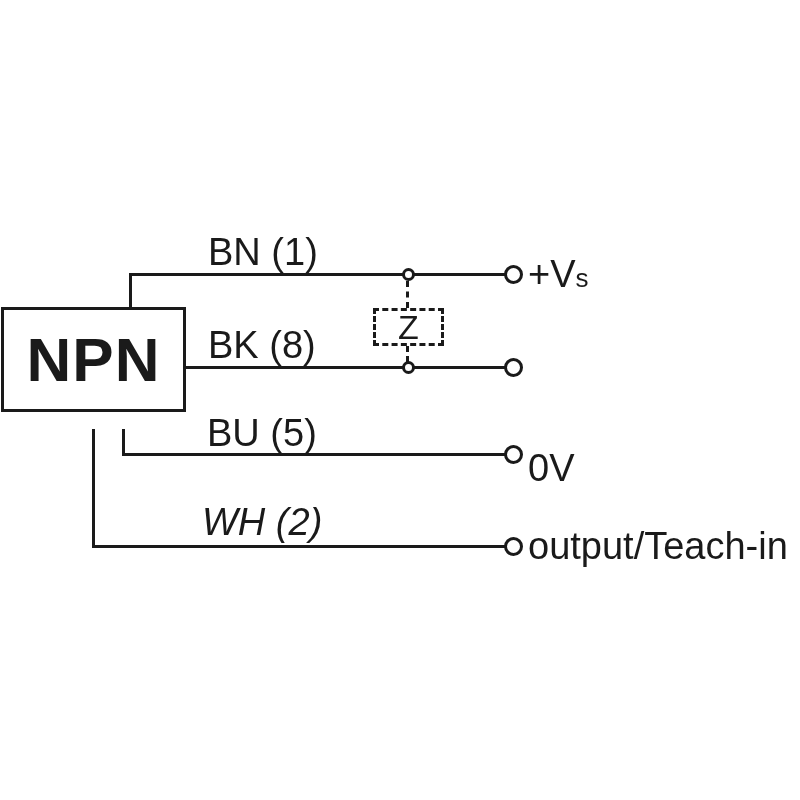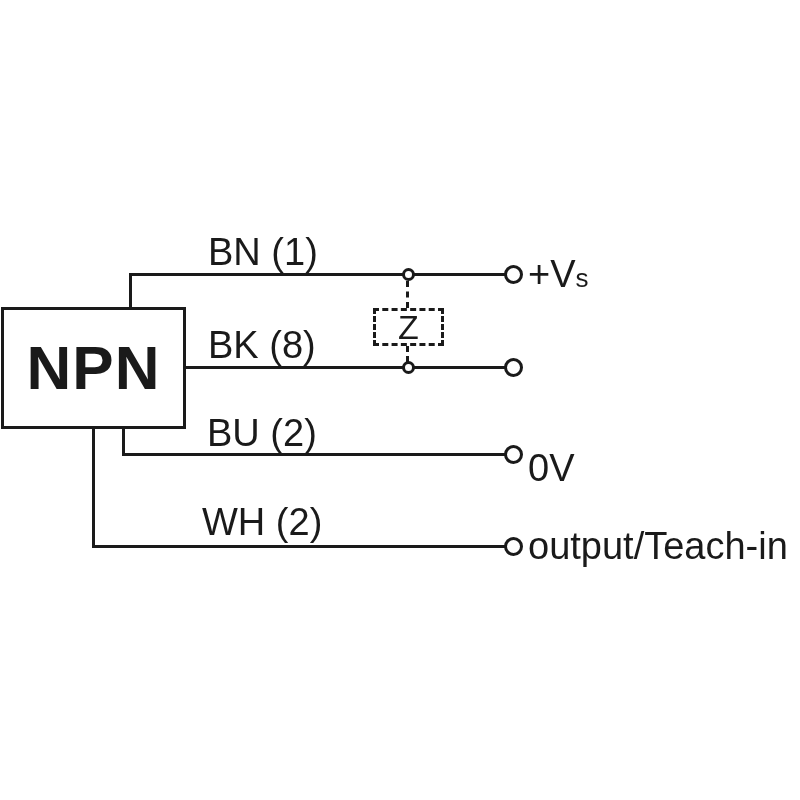--- a/index.html
+++ b/index.html
@@ -77,21 +77,21 @@
     border: 3px solid #1a1a1a;
     border-radius: 50%;
     background: #ffffff;
   }
 </style>
 </head>
 <body>
 
 <div id="canvas">
 
-  <div class="abs device-box" style="left:1px; top:307px; width:185px; height:122px;text-align:right;">
+  <div class="abs device-box" style="left:1px; top:307px; width:185px; height:105px;text-align:right;">
     <span class="device-label">NPN</span>
   </div>
 
   <div class="abs vline" style="left:129px; top:274px; height:34px;"></div>
   <div class="abs hline" style="left:129px; top:273px; width:376px;"></div>
   <div class="abs wire-label" style="left:208px; top:233px;">BN (1)</div>
   <div class="abs junction-circle" style="left:402px; top:268px;"></div>
   <div class="abs terminal-circle" style="left:504px; top:265px;"></div>
   <div class="abs terminal-label" style="left:528px; top:255px;"><span>+V</span><span class="sub">s</span></div>
 
@@ -101,23 +101,23 @@
   </div>
   <div class="abs dashv" style="left:406px; top:346px; height:16px;"></div>
 
   <div class="abs hline" style="left:184px; top:366px; width:321px;"></div>
   <div class="abs wire-label" style="left:208px; top:326px;">BK (8)</div>
   <div class="abs junction-circle" style="left:402px; top:361px;"></div>
   <div class="abs terminal-circle" style="left:504px; top:358px;"></div>
 
   <div class="abs vline" style="left:122px; top:429px; height:26px;"></div>
   <div class="abs hline" style="left:122px; top:453px; width:383px;"></div>
-  <div class="abs wire-label" style="left:207px; top:414px;">BU (2)</div>
+  <div class="abs wire-label" style="left:207px; top:414px;">BU (5)</div>
   <div class="abs terminal-circle" style="left:504px; top:445px;"></div>
   <div class="abs terminal-label" style="left:528px; top:449px;"><span>0V</span><span class="sub"></span></div>
 
   <div class="abs vline" style="left:92px; top:429px; height:119px;"></div>
   <div class="abs hline" style="left:92px; top:545px; width:413px;"></div>
-  <div class="abs wire-label" style="left:202px; top:503px;">WH (2)</div>
+  <div class="abs wire-label" style="left:202px; top:503px;font-style:italic;">WH (2)</div>
   <div class="abs terminal-circle" style="left:504px; top:537px;"></div>
   <div class="abs terminal-label" style="left:528px; top:527px;"><span>output/Teach-in</span><span class="sub"></span></div>
 
 </div>
 
 </body></html>

